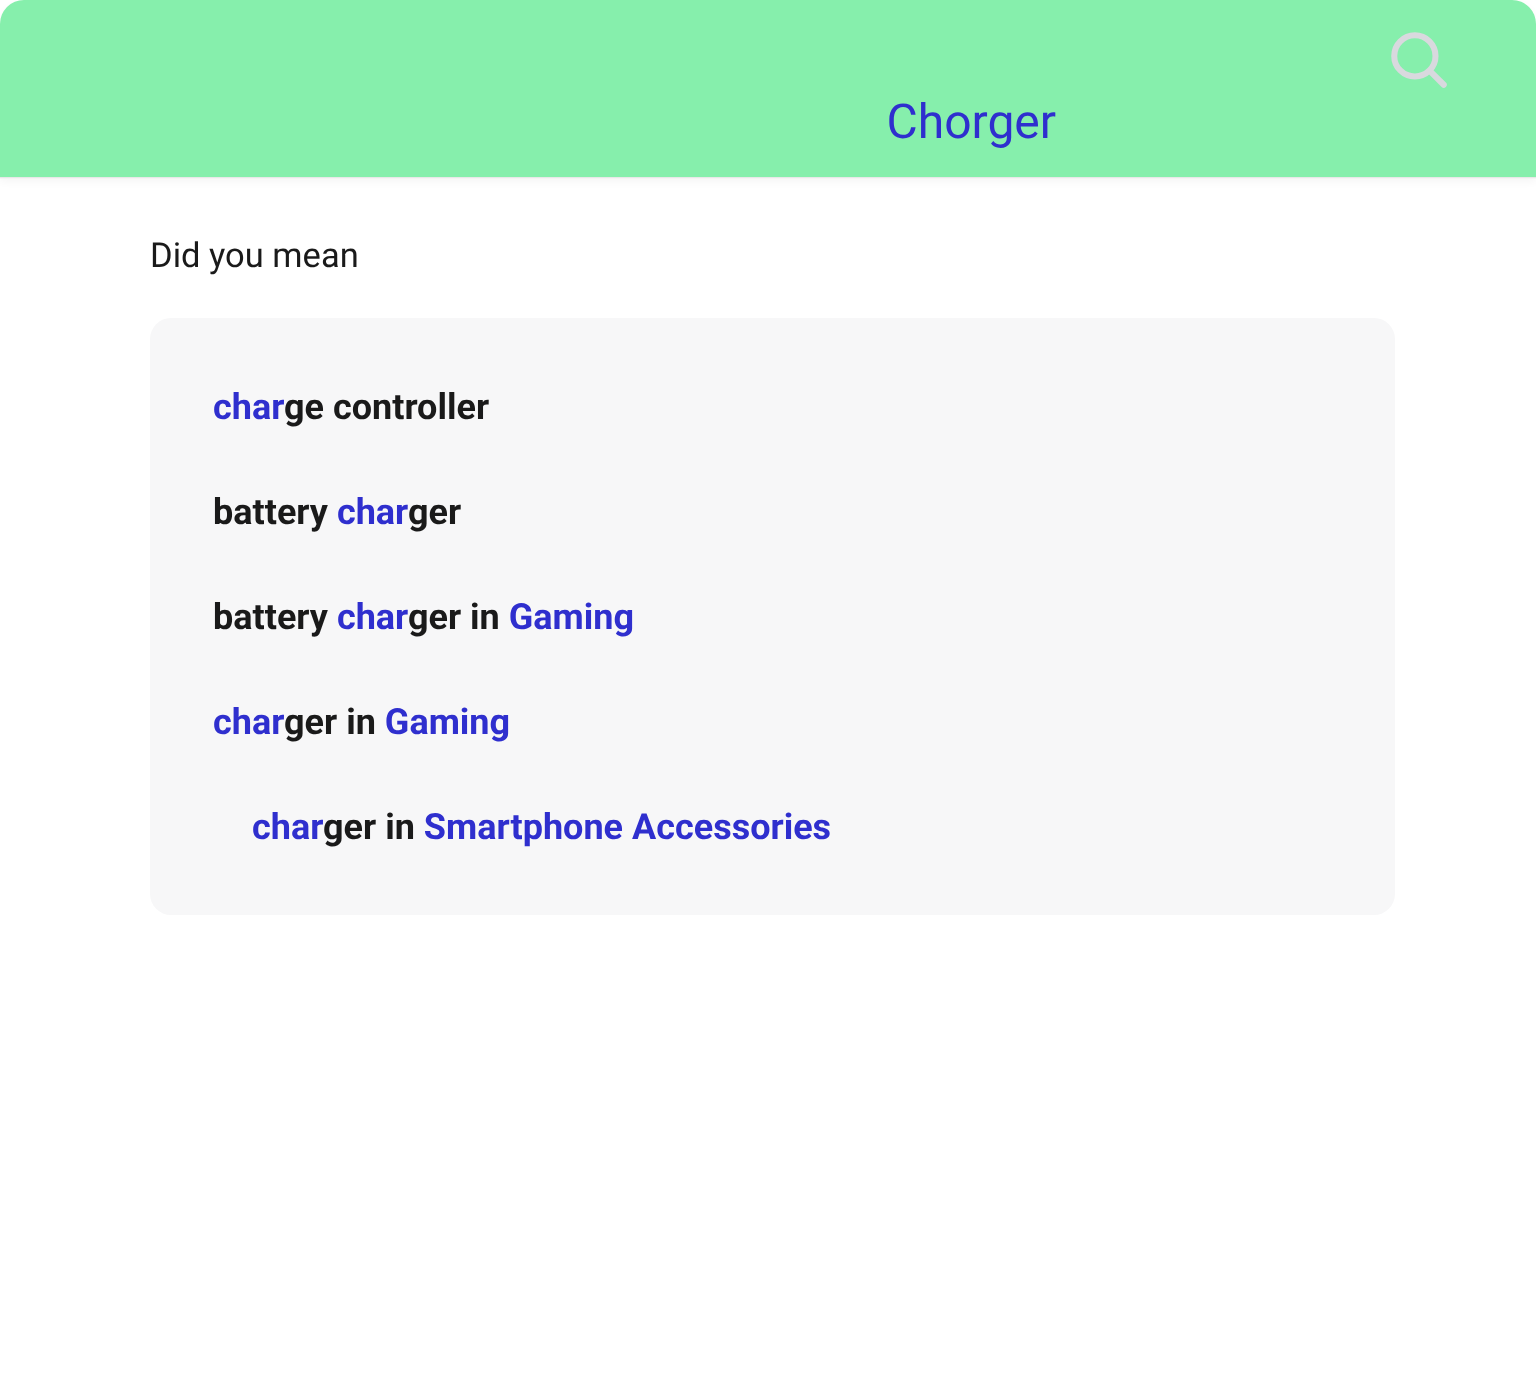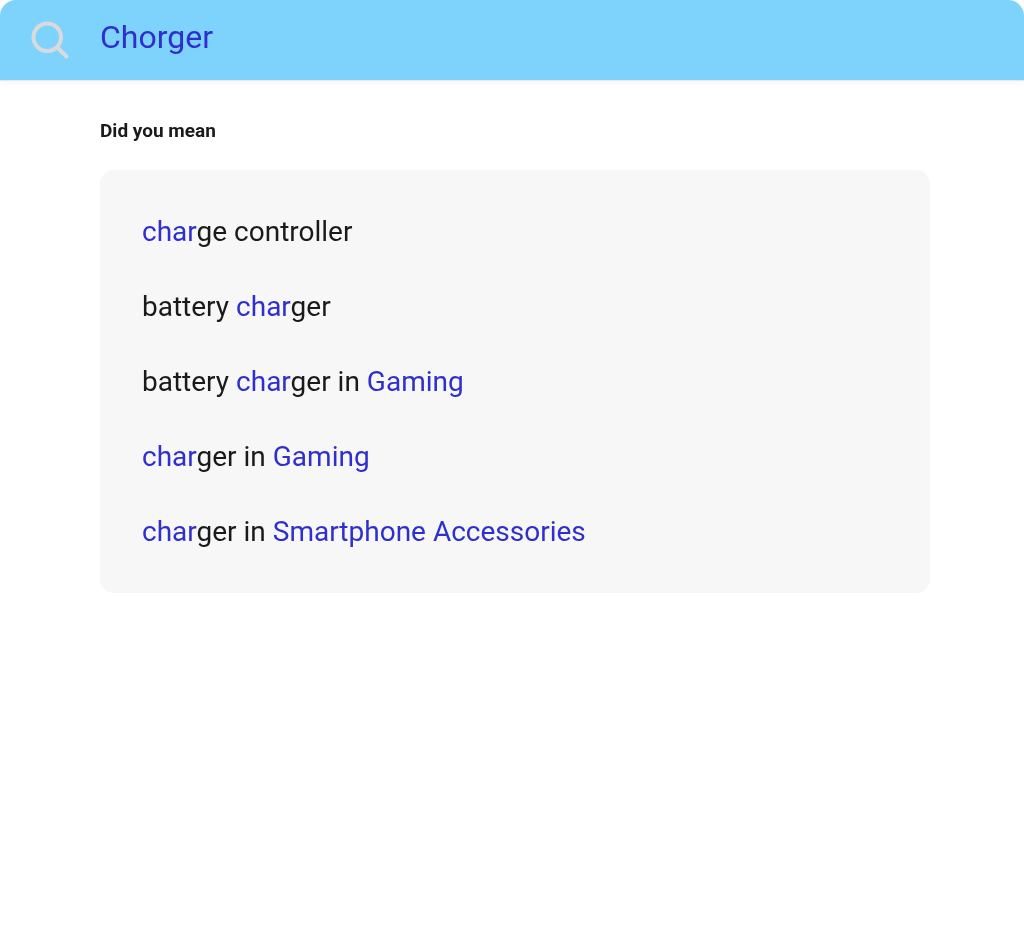--- a/index.html
+++ b/index.html
@@ -16,26 +16,27 @@
     }
     .container {
       width: 100%;
       height: 100%;
       background: #ffffff;
       border-radius: 24px;
       position: relative;
     }
     .search-bar {
       display: flex;
-      align-items: flex-start;
+      align-items: flex-end;
       padding: 18px 28px;
       border-bottom: 1px solid #e8e8e8;
       box-shadow: 0 2px 6px rgba(0,0,0,0.04);
       border-radius: 16px 16px 0 0;
-      background: #7dd3fc;
+      background: #86efac;
+      flex-direction: column;
     }
     .search-icon {
       width: 44px;
       height: 44px;
       flex-shrink: 0;
       margin-right: 28px;
     }
     .search-icon svg {
       width: 100%;
       height: 100%;
@@ -47,44 +48,45 @@
       color: #2f2fce;
       font-weight: 400;
       flex: 1;
       background: transparent;
       font-family: inherit;
     }
     .content {
       padding: 38px 48px 0 100px;
     }
     .did-you-mean {
-      font-size: 19px;
-      font-weight: 700;
+      font-size: 23px;
+      font-weight: 400;
       color: #1a1a1a;
       margin-bottom: 28px;
     }
     .suggestions-panel {
       background: #f7f7f8;
       border-radius: 14px;
       padding: 36px 42px 36px 42px;
       width: 830px;
     }
     .suggestion-item {
-      font-size: 28px;
+      font-size: 24px;
       line-height: 1.25;
       color: #1a1a1a;
       padding: 20px 0;
       cursor: pointer;
-      font-weight: 400;
+      font-weight: 700;
     }
     .suggestion-item:first-child {
       padding-top: 8px;
     }
     .suggestion-item:last-child {
       padding-bottom: 8px;
+      margin-left: 26px;
     }
     .hl {
       color: #2f2fce;
     }
   </style>
 </head>
 <body>
 
 <div class="container">
 

